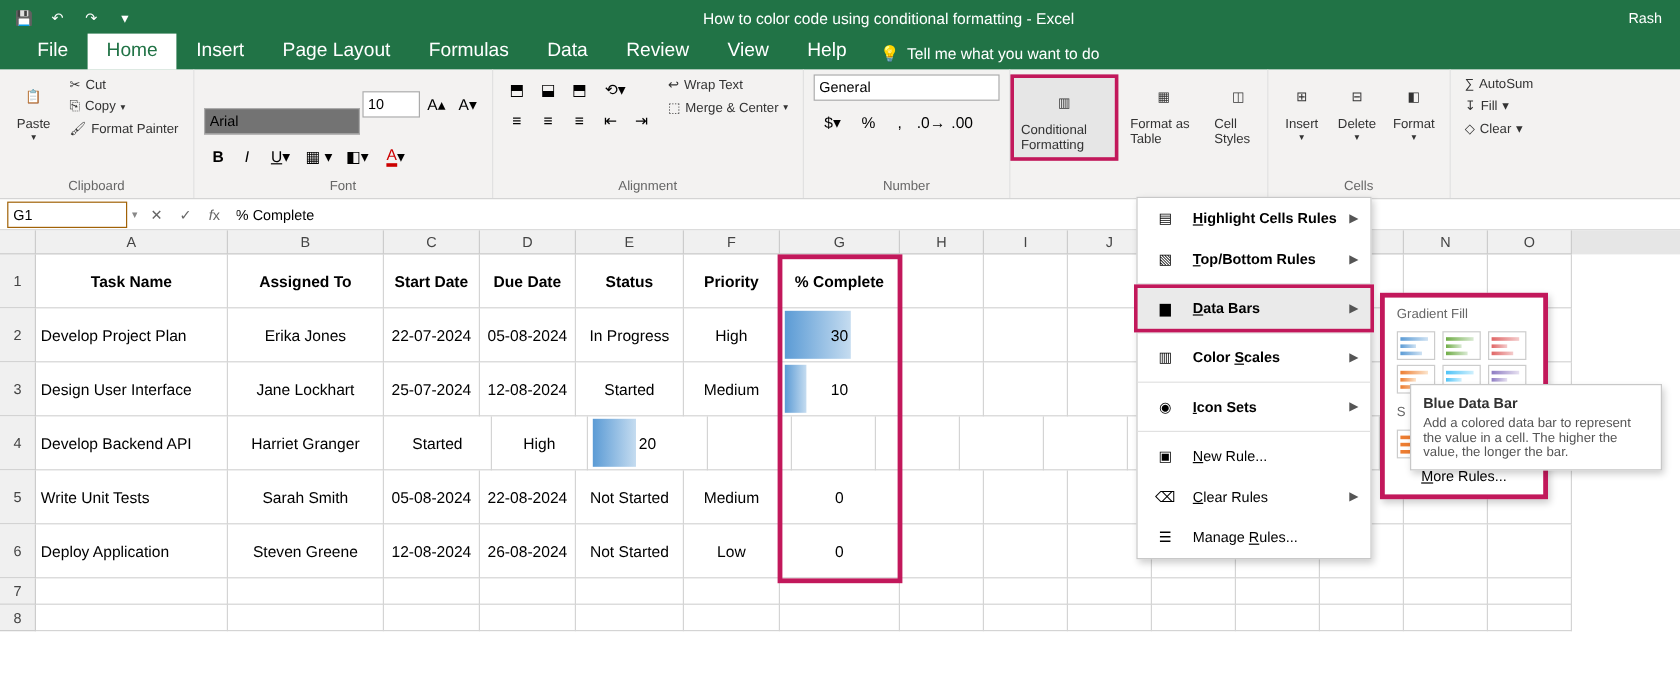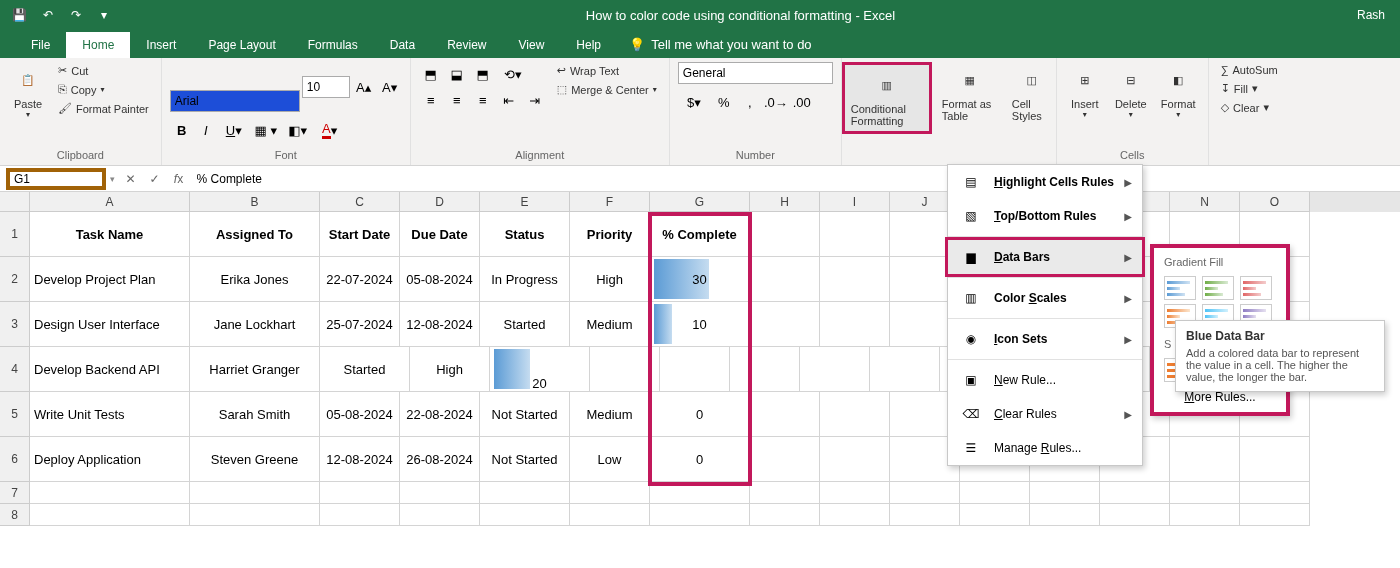--- a/index.html
+++ b/index.html
@@ -7,47 +7,47 @@
 
 
 .titlebar { background: #217346; height: 30px; display: flex; align-items: center; color: #fff; font-size: 12px; }
 .qat { display: flex; align-items: center; gap: 8px; padding: 0 10px; }
 .qat .icon { width: 20px; height: 20px; display: flex; align-items: center; justify-content: center; }
 .title-text { flex: 1; text-align: center; font-size: 13px; }
 .title-right { padding-right: 15px; font-size: 12px; }
 
 
 .tabs { background: #217346; height: 28px; display: flex; align-items: flex-end; padding-left: 15px; }
-.tab { padding: 6px 16px; color: #fff; font-size: 12px; cursor: pointer; }
+.tab { padding: 6px 16px; color: #fff; font-size: 16px; cursor: pointer; }
 .tab.active { background: #fff; color: #217346; }
 .tell-me { display: flex; align-items: center; gap: 6px; color: #fff; font-size: 13px; padding: 6px 12px; }
 
 
 .ribbon { background: #f3f2f1; border-bottom: 1px solid #d4d4d4; height: 108px; display: flex; }
 .group { border-right: 1px solid #e1e1e1; padding: 4px 8px 2px 8px; display: flex; flex-direction: column; justify-content: space-between; }
 .group-body { display: flex; gap: 6px; align-items: flex-start; }
 .group-label { text-align: center; font-size: 11px; color: #666; padding: 2px 0; }
 .big-btn { display: flex; flex-direction: column; align-items: center; font-size: 11px; color: #333; cursor: pointer; padding: 2px 4px; }
 .big-btn .icon { width: 32px; height: 32px; display: flex; align-items: center; justify-content: center; margin-bottom: 2px; }
 .small-btn { display: flex; align-items: center; gap: 4px; font-size: 11px; color: #333; cursor: pointer; padding: 2px 4px; }
 .col { display: flex; flex-direction: column; gap: 2px; }
 .row { display: flex; gap: 2px; align-items: center; }
 
-.font-select { width: 130px; height: 22px; font-size: 12px; border: 1px solid #ababab; background: #1d4ed8; padding: 0 4px; margin-top: 28px; }
+.font-select { width: 130px; height: 22px; font-size: 12px; border: 1px solid #ababab; background: #737373; padding: 0 4px; margin-top: 28px; }
 .size-select { width: 48px; height: 22px; font-size: 12px; border: 1px solid #ababab; background: #fff; padding: 0 4px; }
 .fmt-select { width: 155px; height: 22px; font-size: 12px; border: 1px solid #ababab; background: #fff; padding: 0 4px; }
 .font-row2 { display: flex; gap: 0; margin-top: 4px; }
 .toolbtn { width: 24px; height: 24px; display: flex; align-items: center; justify-content: center; font-size: 13px; cursor: pointer; border: 1px solid transparent; }
 .toolbtn.wide { width: 32px; }
 
 .cf-highlight { border: 3px solid #c2185b; }
 
 
 .fbar { display: flex; align-items: center; height: 26px; border-bottom: 1px solid #d4d4d4; font-size: 12px; }
-.namebox { width: 100px; height: 22px; border: 4px solid #a16207; margin-left: 6px; padding: 0 4px; font-size: 12px; }
+.namebox { width: 100px; height: 22px; border: 1px solid #a16207; margin-left: 6px; padding: 0 4px; font-size: 12px; }
 .fx-btn { width: 24px; height: 22px; display: flex; align-items: center; justify-content: center; cursor: pointer; color: #666; }
 .formula-input { flex: 1; border: none; padding: 0 6px; font-size: 12px; height: 22px; outline: none; }
 
 
 .grid-area { position: relative; }
 .col-headers { display: flex; height: 20px; background: #e6e6e6; }
 .corner { width: 30px; border-right: 1px solid #ccc; border-bottom: 1px solid #ccc; background: #f0f0f0; position: relative; }
 .col-h { border-right: 1px solid #ccc; border-bottom: 1px solid #ccc; text-align: center; font-size: 12px; color: #444; line-height: 20px; background: #f0f0f0; }
 .grid-row { display: flex; height: 22px; }
 .row-h { width: 30px; border-right: 1px solid #ccc; border-bottom: 1px solid #ccc; text-align: center; font-size: 12px; color: #444; background: #f0f0f0; display: flex; align-items: center; justify-content: center; }
@@ -352,21 +352,21 @@
         <div class="cell" style="width: 70px;"></div>
         <div class="cell" style="width: 70px;"></div>
       </div>
       <div class="grid-row" style="height: 45px;">
         <div class="row-h">4</div>
         <div class="cell" style="width: 160px;">Develop Backend API</div>
         <div class="cell center" style="width: 130px;">Harriet Granger</div>
         <div class="cell center" style="width: 90px;">Started</div>
         <div class="cell center" style="width: 80px;">High</div>
         <div class="cell center" style="width: 100px;">
-          <div style="position: relative; width: 100%; height: 100%; display: flex; align-items: flex-end;">
+          <div style="position: relative; width: 100%; height: 100%; display: flex; align-items: center;">
             <div class="databar" style="width: 40%;"></div>
             <div class="databar-val">20</div>
           </div>
         </div>
         <div class="cell" style="width: 70px;"></div>
         <div class="cell" style="width: 70px;"></div>
         <div class="cell" style="width: 70px;"></div>
         <div class="cell" style="width: 70px;"></div>
         <div class="cell" style="width: 70px;"></div>
         <div class="cell" style="width: 70px;"></div>

